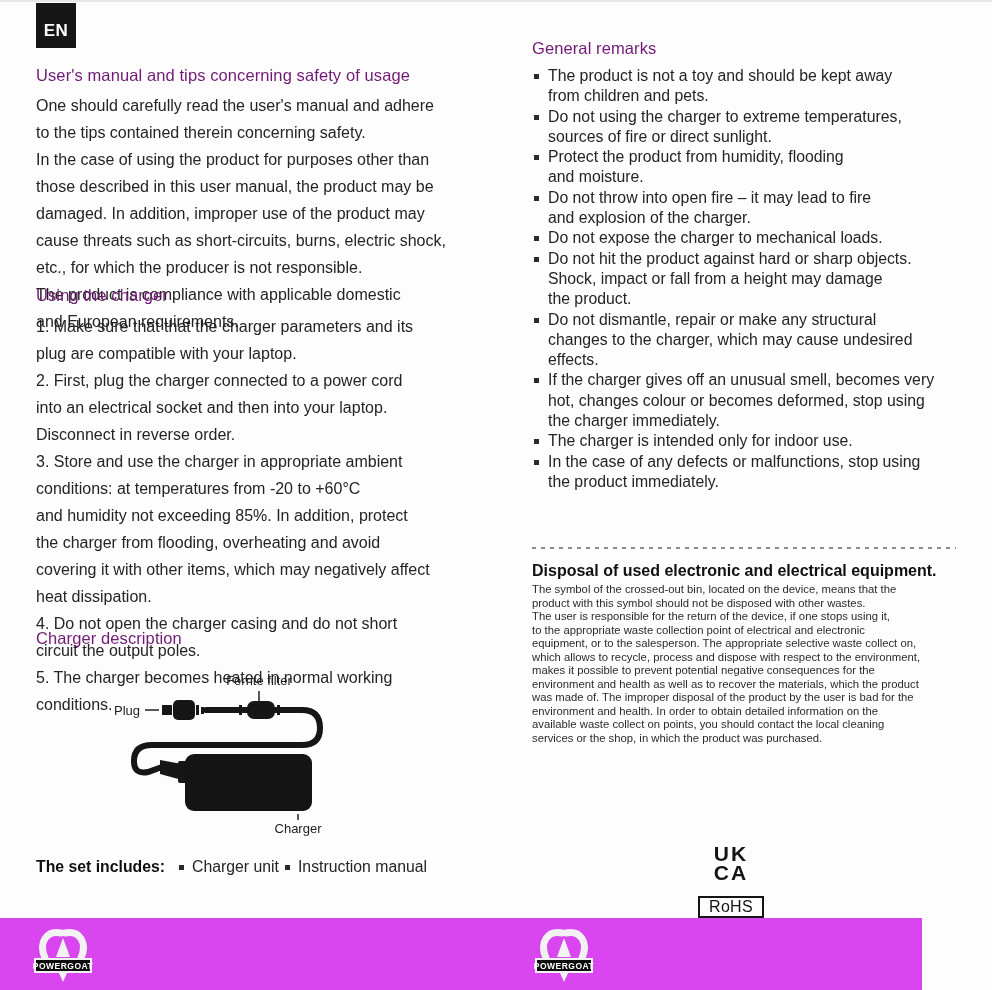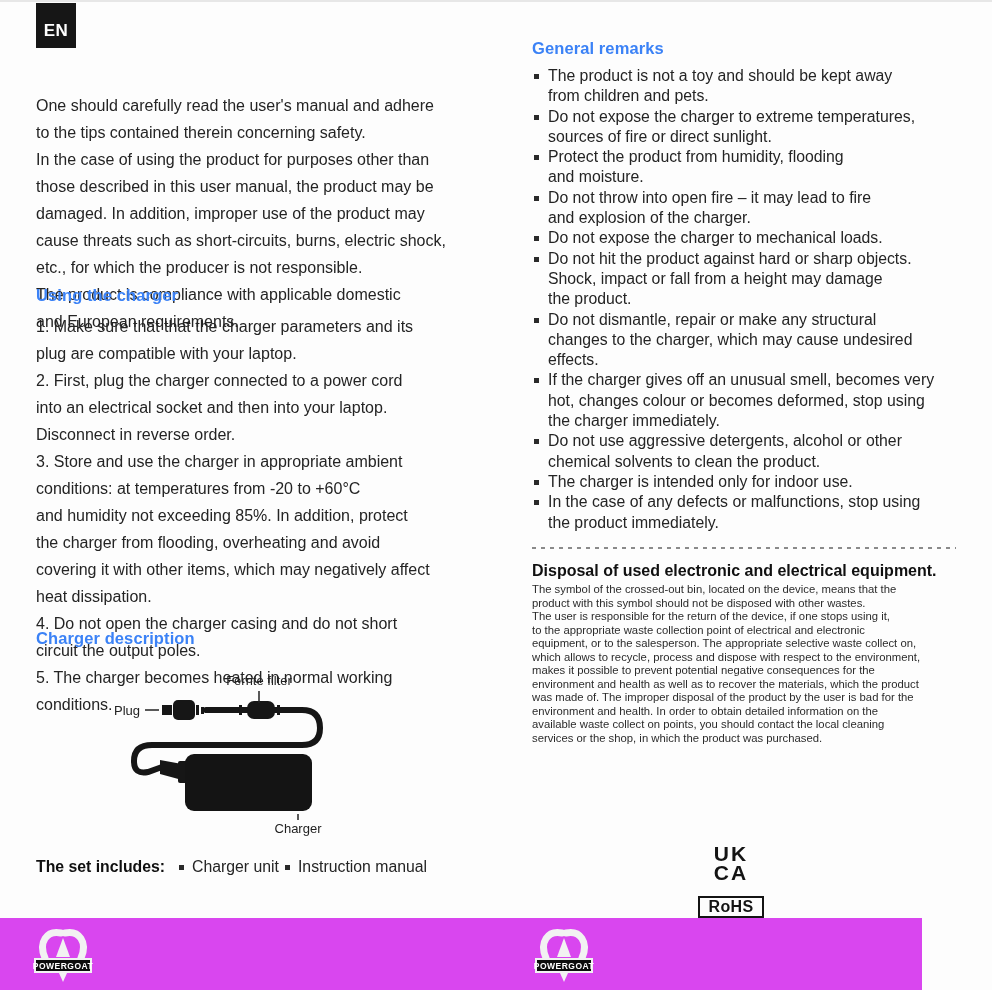--- a/index.html
+++ b/index.html
@@ -5,21 +5,21 @@
   html,body { margin:0; padding:0; background:#ffffff; }
   .page {
     position:relative; width:992px; height:990px; overflow:hidden;
     background:#fdfdfd; color:#1f1f1f;
     font-family:"Liberation Sans", sans-serif;
   }
   .abs { position:absolute; }
   .scan-top { left:0; top:0; width:992px; height:2px; background:#e7e7e7; }
 
   
-  .h { font-size:16.5px; font-weight:bold; color:#3b82f6; letter-spacing:0.1px; }
+  .h { font-size:16.5px; font-weight:normal; color:#701a75; letter-spacing:0.1px; }
 
   
   .body { font-size:16px; line-height:27px; white-space:pre-line; color:#242424; }
 
   
   .en-badge {
     left:36px; top:3px; width:40px; height:45px; background:#161616;
     color:#ffffff; font-weight:bold; font-size:17px;
     display:flex; align-items:flex-end; justify-content:center;
     padding-bottom:7px; box-sizing:border-box; letter-spacing:0.5px;
@@ -43,38 +43,41 @@
 
   
   .set-line { font-size:15.8px; color:#242424; display:flex; align-items:center; }
   .set-line .lbl { font-weight:bold; color:#101010; margin-right:8px; }
   .sq { display:inline-block; width:5px; height:5px; background:#2a2a2a; margin:0 8px 0 6px; }
 
   
   .marks { display:flex; align-items:center; gap:14px; }
   .ukca { font-weight:bold; font-size:21px; line-height:18.5px; letter-spacing:2px; color:#141414; }
   .rohs { border:2.5px solid #141414; width:62px; text-align:center; background:#fdfdfd; }
-  .rohs-top { font-weight:bold; font-size:16px; letter-spacing:0.3px; color:#141414; padding:0 2px; }
+  .rohs-top { font-weight:normal; font-size:16px; letter-spacing:0.3px; color:#141414; padding:0 2px; }
   .rohs-bot { background:#141414; color:#ffffff; font-size:10.5px; padding:1px 2px 2px; }
   .ce { font-size:29px; font-weight:bold; letter-spacing:5px; color:#171717; font-family:"DejaVu Sans", sans-serif; }
   .recycle { font-size:31px; color:#171717; font-family:"DejaVu Sans", sans-serif; line-height:1; }
 
   
   .footer { left:0; top:918px; width:922px; height:72px; background:#d946ef; }
 </style>
 </head>
 <body>
 
 <div class="page">
   <div class="abs scan-top"></div>
 
   <div class="abs en-badge">
     <span>EN</span>
   </div>
 
+  <div class="abs" style="left:36px; top:66px; width:446px;">
+    <span class="h">User's manual and tips concerning safety of usage</span>
+  </div>
   <div class="abs body" style="left:36px; top:92px; width:446px;">One should carefully read the user's manual and adhere
 to the tips contained therein concerning safety.
 In the case of using the product for purposes other than
 those described in this user manual, the product may be
 damaged. In addition, improper use of the product may
 cause threats such as short-circuits, burns, electric shock,
 etc., for which the producer is not responsible.
 The product is compliance with applicable domestic
 and European requirements.</div>
 
@@ -138,38 +141,36 @@
     <span>Instruction manual</span>
   </div>
 
   <div class="abs" style="left:532px; top:39px; width:432px;">
     <span class="h">General remarks</span>
   </div>
 
   <ul class="abs bullets" style="left:532px; top:66px; width:438px;">
     <li>The product is not a toy and should be kept away
 from children and pets.</li>
-    <li>Do not expose the charger to extreme temperatures,
+    <li>Do not using the charger to extreme temperatures,
 sources of fire or direct sunlight.</li>
     <li>Protect the product from humidity, flooding
 and moisture.</li>
     <li>Do not throw into open fire – it may lead to fire
 and explosion of the charger.</li>
     <li>Do not expose the charger to mechanical loads.</li>
     <li>Do not hit the product against hard or sharp objects.
 Shock, impact or fall from a height may damage
 the product.</li>
     <li>Do not dismantle, repair or make any structural
 changes to the charger, which may cause undesired
 effects.</li>
     <li>If the charger gives off an unusual smell, becomes very
 hot, changes colour or becomes deformed, stop using
 the charger immediately.</li>
-    <li>Do not use aggressive detergents, alcohol or other
-chemical solvents to clean the product.</li>
     <li>The charger is intended only for indoor use.</li>
     <li>In the case of any defects or malfunctions, stop using
 the product immediately.</li>
   </ul>
 
   <div class="abs dashed-divider" style="left:532px; top:547px; width:424px;"></div>
 
   <div class="abs small-h" style="left:532px; top:562px; width:432px;">Disposal of used electronic and electrical equipment.</div>
   <div class="abs small" style="left:532px; top:583px; width:432px;">The symbol of the crossed-out bin, located on the device, means that the
 product with this symbol should not be disposed with other wastes.

